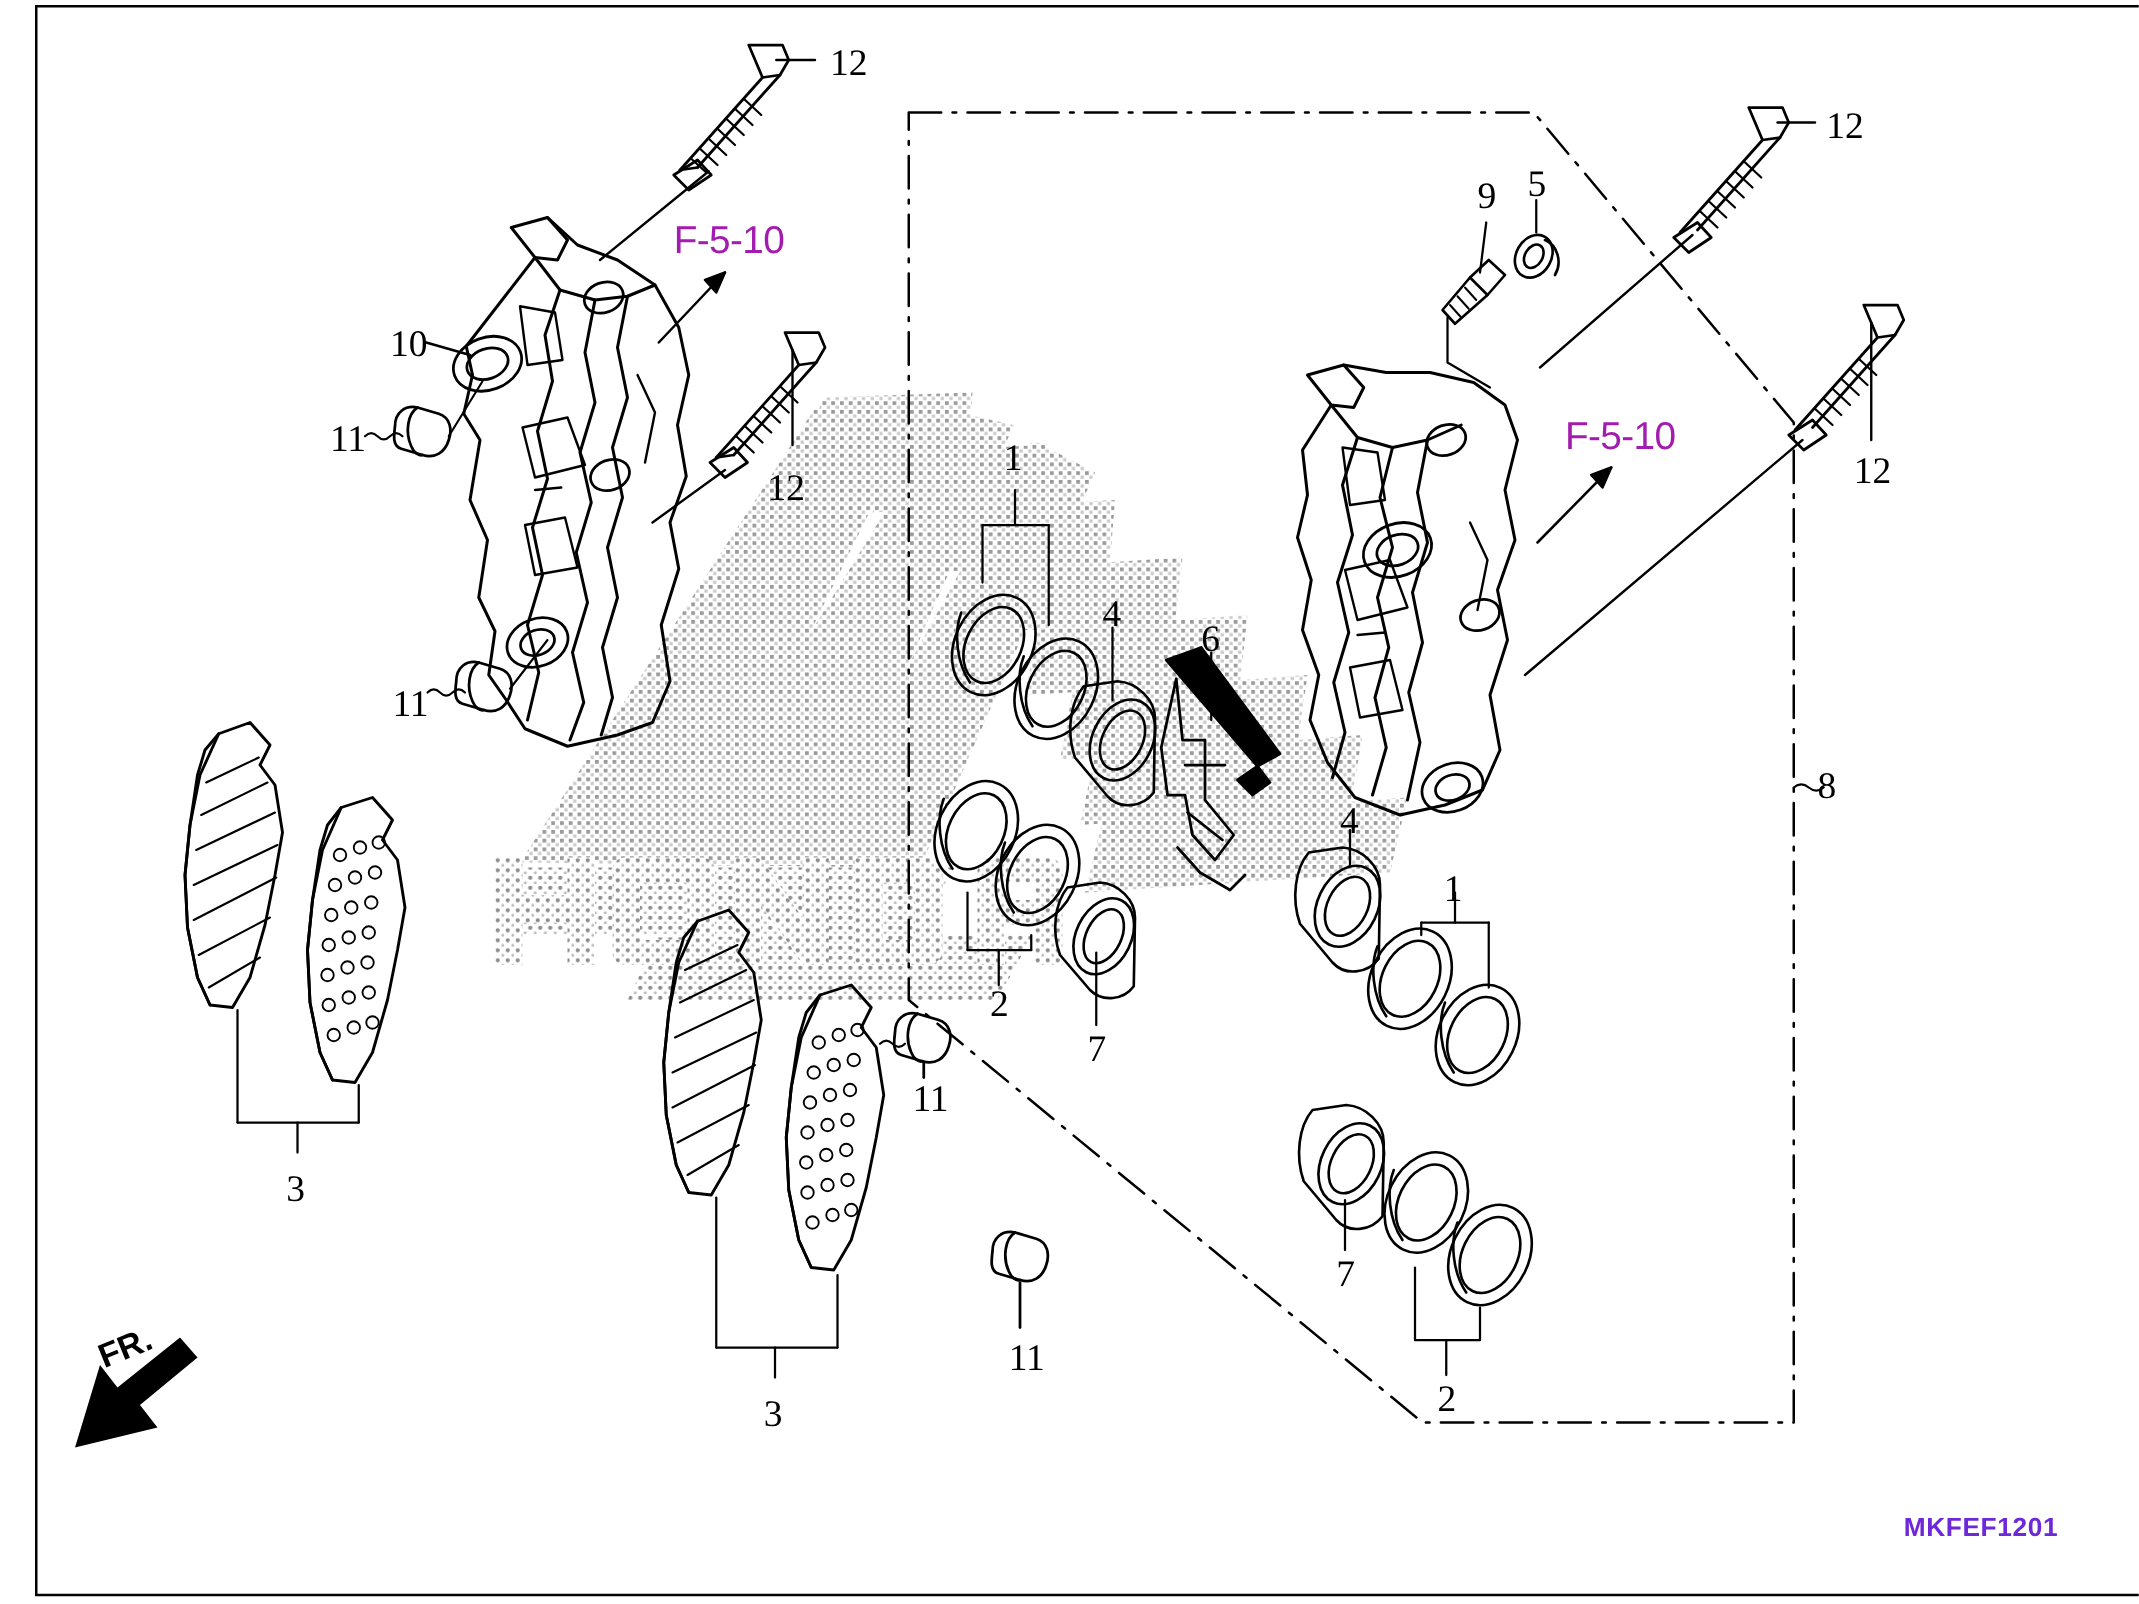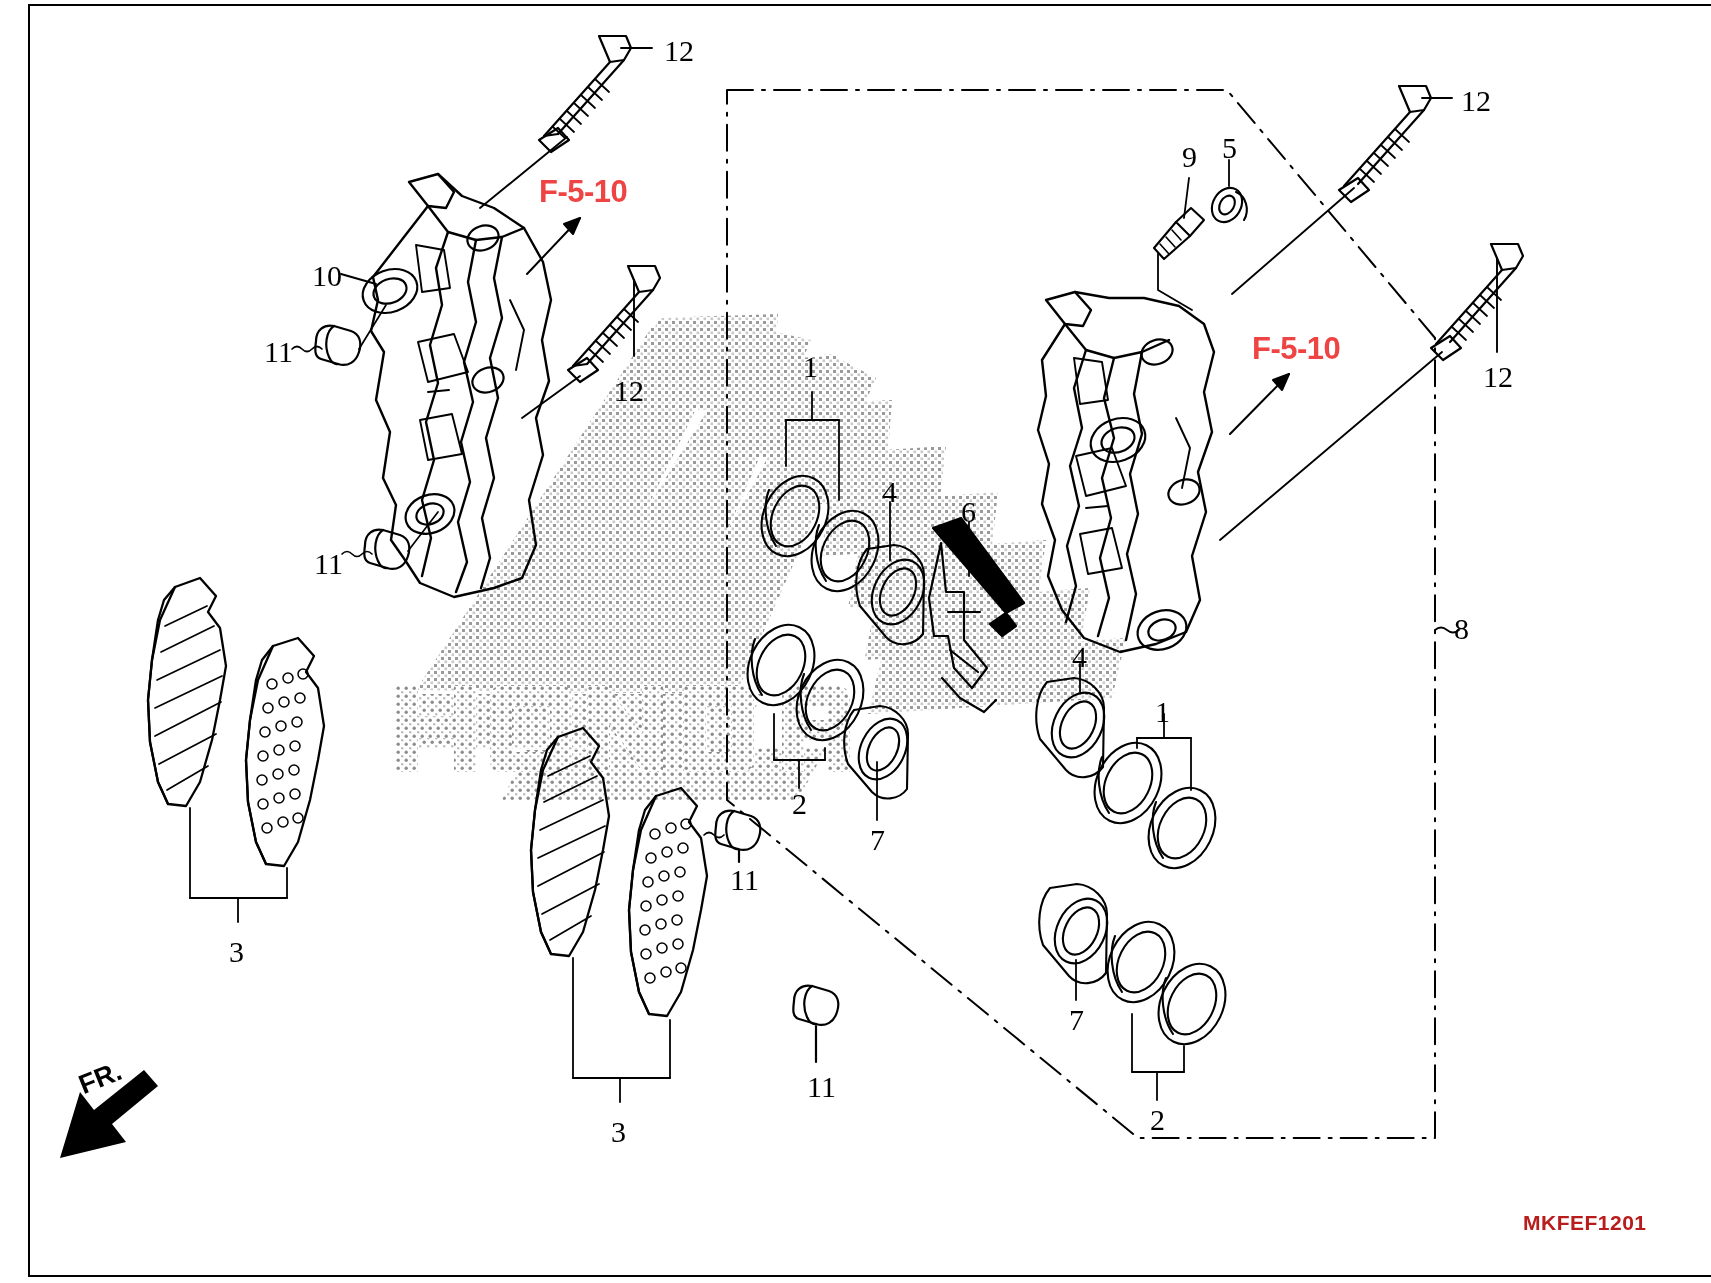--- a/index.html
+++ b/index.html
@@ -41,33 +41,33 @@
     font-family: "Liberation Serif", serif;
     font-size: 30px;
     color: #000;
     line-height: 1;
     white-space: nowrap;
     user-select: none;
   }
   .sectionref {
     position: absolute;
     font-family: "Liberation Sans", sans-serif;
-    font-weight: bold;
+    font-weight: normal;
     font-size: 31px;
     letter-spacing: -0.5px;
-    color: #ef4444;
+    color: #a21caf;
     white-space: nowrap;
   }
   .diagcode {
     position: absolute;
     font-family: "Liberation Sans", sans-serif;
     font-size: 21px;
     font-weight: bold;
     letter-spacing: 0.5px;
-    color: #b91c1c;
+    color: #6d28d9;
     white-space: nowrap;
   }
   .frlabel {
     position: absolute;
     font-family: "Liberation Sans", sans-serif;
     font-weight: bold;
     font-size: 27px;
     color: #000;
     transform: rotate(-22deg);
     transform-origin: left bottom;

